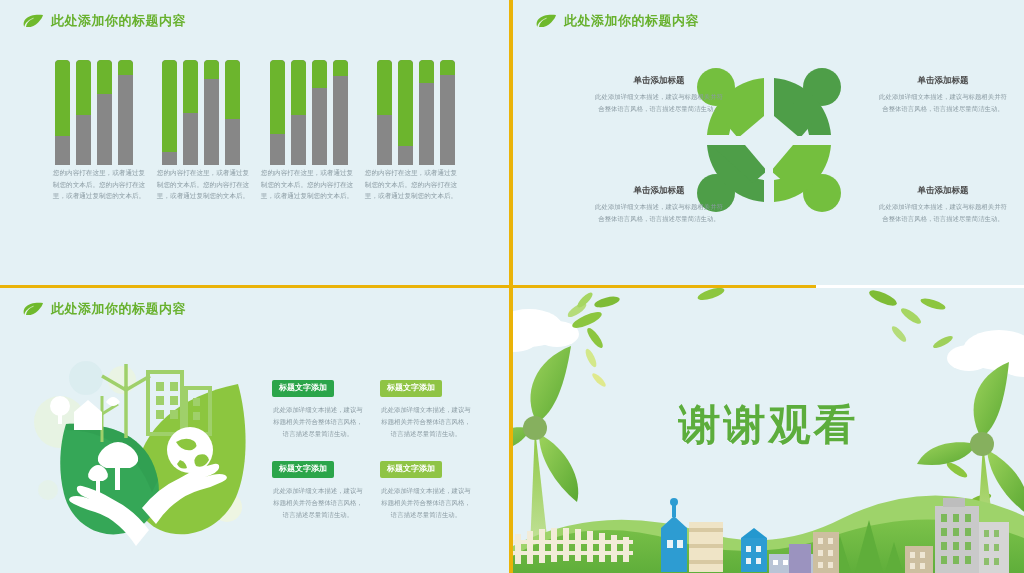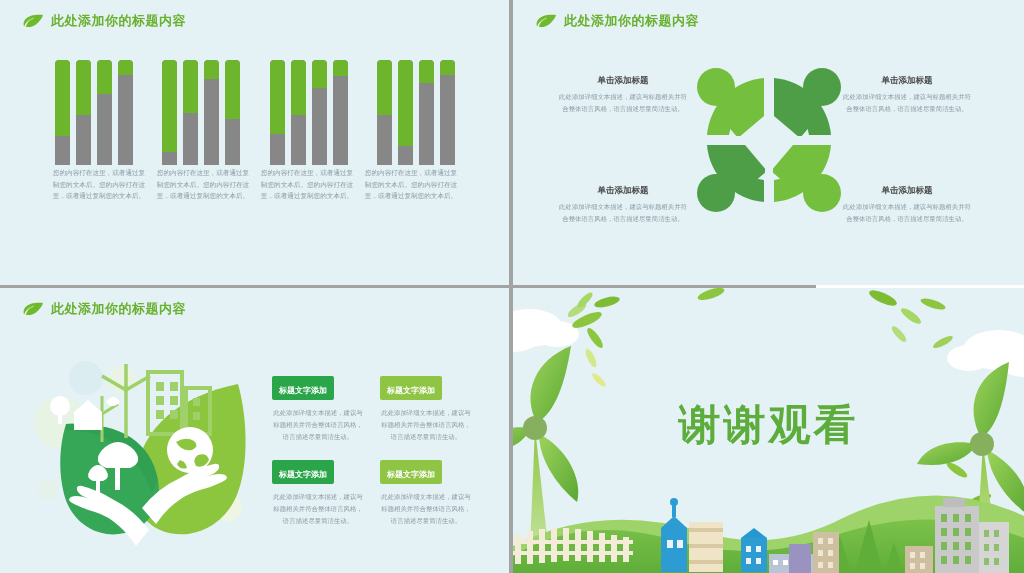--- a/index.html
+++ b/index.html
@@ -2,21 +2,21 @@
 <html><head>
 <meta charset="utf-8">
 <style>
   * { box-sizing: border-box; margin: 0; padding: 0; }
   html, body {
     width: 1024px; height: 573px;
     background: #ffffff;
     font-family: "Liberation Sans", "DejaVu Sans", sans-serif;
     overflow: hidden;
   }
-  #page { position: relative; width: 816px; height: 573px; background:#a3a3a3; }
+  #page { position: relative; width: 816px; height: 573px; background:#eab308; }
 
   .slide {
     position: absolute;
     background: #e4f1f5;
     overflow: hidden;
   }
   #slide-tl { left:0;   top:0;   width:509px; height:285px; }
   #slide-tr { left:513px; top:0; width:511px; height:285px; }
   #slide-bl { left:0;   top:288px; width:509px; height:285px; }
   #slide-br { left:513px; top:288px; width:511px; height:285px; }
@@ -45,36 +45,36 @@
 
   .cap-row { position:absolute; left:52px; top:168px; width:406px;
              display:flex; justify-content:space-between; }
   .cap {
     width:94px; font-size:6.6px; line-height:1.75; color:#8a9aa2;
     text-align:center; font-family:"DejaVu Sans","Liberation Sans",sans-serif;
   }
 
   
   .tr-graphic { position:absolute; left:176px; top:60px; width:160px; height:160px; }
-  .tr-block { position:absolute; width:128px; }
+  .tr-block { position:absolute; width:128px;margin-left:36px; }
   .tr-block h4 { font-size:8.5px; font-weight:bold; color:#4a4a4a; text-align:center;
                  margin-bottom:5px; font-family:"DejaVu Sans","Liberation Sans",sans-serif; }
   .tr-block p { font-size:6.4px; line-height:1.85; color:#8a9aa2; text-align:center;
                 font-family:"DejaVu Sans","Liberation Sans",sans-serif; }
   #tr-b0 { left:46px;  top:75px; }
   #tr-b1 { left:330px; top:75px; }
   #tr-b2 { left:46px;  top:185px; }
   #tr-b3 { left:330px; top:185px; }
 
   
   .bl-graphic { position:absolute; left:30px; top:62px; width:235px; height:200px; }
   .bl-grid { position:absolute; left:272px; top:88px; width:200px;
              display:grid; grid-template-columns:92px 92px; gap:16px 16px; }
   .bl-cell .badge {
-    display:inline-block; padding:9px 7px 4px; border-radius:2px;
+    display:inline-block; padding:2px 7px 4px; border-radius:2px;
     color:#ffffff; font-size:8px; font-weight:bold; white-space:nowrap;
     font-family:"DejaVu Sans","Liberation Sans",sans-serif;
   }
   .bl-cell p { margin-top:7px; font-size:6.4px; line-height:1.9; color:#8a9aa2;
                text-align:center; font-family:"DejaVu Sans","Liberation Sans",sans-serif; }
 
   
   #br-scene { position:absolute; left:0; top:0; width:511px; height:285px; }
   .thanks {
     position:absolute; left:0; right:0; top:109px; text-align:center;

